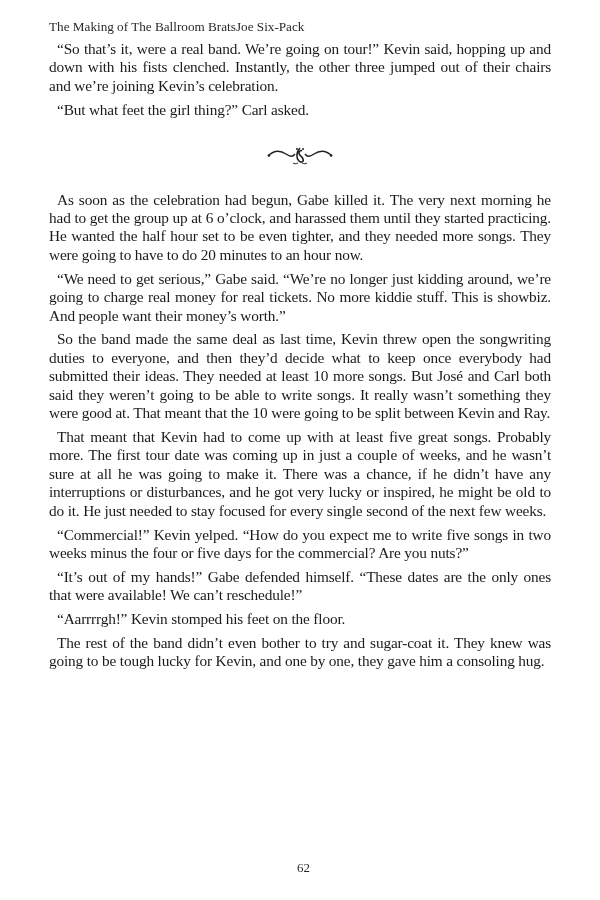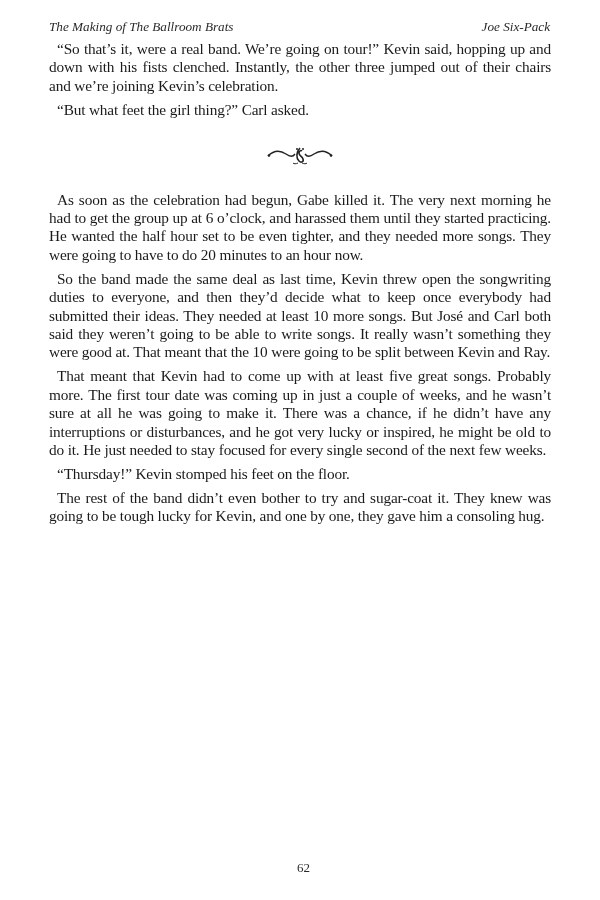--- a/index.html
+++ b/index.html
@@ -3,22 +3,22 @@
   <meta charset="utf-8">
   <style>
     html, body { margin: 0; padding: 0; background: #ffffff; }
     body {
       width: 600px; height: 900px; position: relative; overflow: hidden;
       font-family: "Liberation Serif", "DejaVu Serif", serif;
       color: #1a1a1a;
     }
     .header {
       position: absolute; top: 19px; left: 49px; right: 50px;
-      display: flex; justify-content: space-between;
-      font-style: italic; font-size: 13.2px; color: #2a2a2a;
+      display: flex; 
+      font-size: 13.2px; color: #2a2a2a;
     }
     .body-text {
       position: absolute; top: 40px; left: 49px; width: 502px;
       font-size: 15.3px; line-height: 18.4px;
       text-align: justify;
       letter-spacing: -0.15px;
       font-family: Liberation Serif, serif;
     }
     .body-text p {
       margin: 0 0 5.5px 0;
@@ -55,19 +55,22 @@
       <circle cx="65" cy="11.5" r="1.3" fill="#222"></circle>
       <path d="M34 4 C 30 8, 30 14, 33 17 C 35 19, 38 18, 37 15 C 36 12, 33 12, 33 9 C 33 7, 35 6, 36 7" fill="none" stroke="#222" stroke-width="1.6"></path>
       <circle cx="31" cy="5" r="1" fill="#222"></circle>
       <circle cx="37" cy="5" r="1" fill="#222"></circle>
       <path d="M32 19 C 30 20, 28 20, 27 19" fill="none" stroke="#222" stroke-width="1"></path>
       <path d="M36 19 C 38 20, 40 20, 41 19" fill="none" stroke="#222" stroke-width="1"></path>
     </svg>
   </div>
 
   <p>As soon as the celebration had begun, Gabe killed it. The very next morning he had to get the group up at 6 o’clock, and harassed them until they started practicing. He wanted the half hour set to be even tighter, and they needed more songs. They were going to have to do 20 minutes to an hour now.</p>
+  <p>“We need to get serious,” Gabe said. “We’re no longer just kidding around, we’re going to charge real money for real tickets. No more kiddie stuff. This is showbiz. And people want their money’s worth.”</p>
   <p>So the band made the same deal as last time, Kevin threw open the songwrit­ing duties to everyone, and then they’d decide what to keep once everybody had submitted their ideas. They needed at least 10 more songs. But José and Carl both said they weren’t going to be able to write songs. It really wasn’t something they were good at. That meant that the 10 were going to be split between Kevin and Ray.</p>
   <p>That meant that Kevin had to come up with at least five great songs. Probably more. The first tour date was coming up in just a couple of weeks, and he wasn’t sure at all he was going to make it. There was a chance, if he didn’t have any interruptions or disturbances, and he got very lucky or inspired, he might be old to do it. He just needed to stay focused for every single second of the next few weeks.</p>
-  <p>“Thursday!” Kevin stomped his feet on the floor.</p>
+  <p>“Commercial!” Kevin yelped. “How do you expect me to write five songs in two weeks minus the four or five days for the commercial? Are you nuts?”</p>
+  <p>“It’s out of my hands!” Gabe defended himself. “These dates are the only ones that were available! We can’t reschedule!”</p>
+  <p>“Aarrrrgh!” Kevin stomped his feet on the floor.</p>
   <p>The rest of the band didn’t even bother to try and sugar-coat it. They knew was going to be tough lucky for Kevin, and one by one, they gave him a consol­ing hug.</p>
 </div>
 
 <div class="page-number">62</div>
 
 </body></html>

